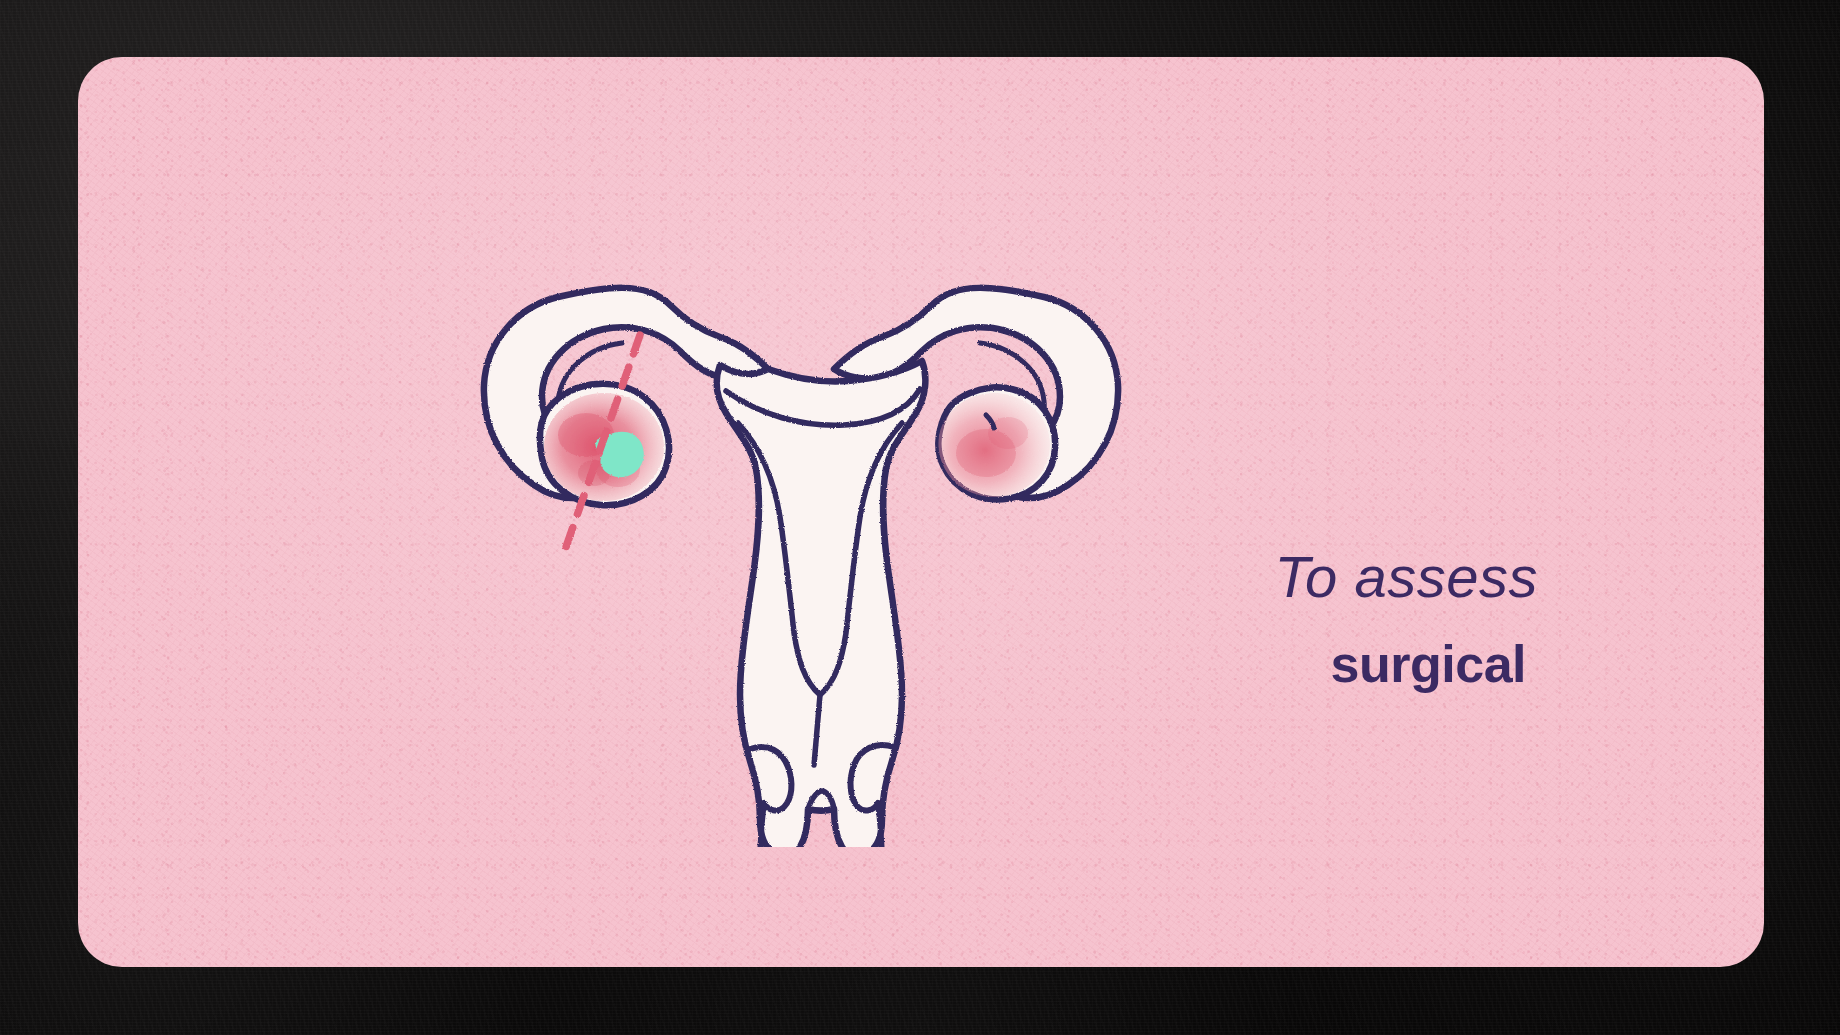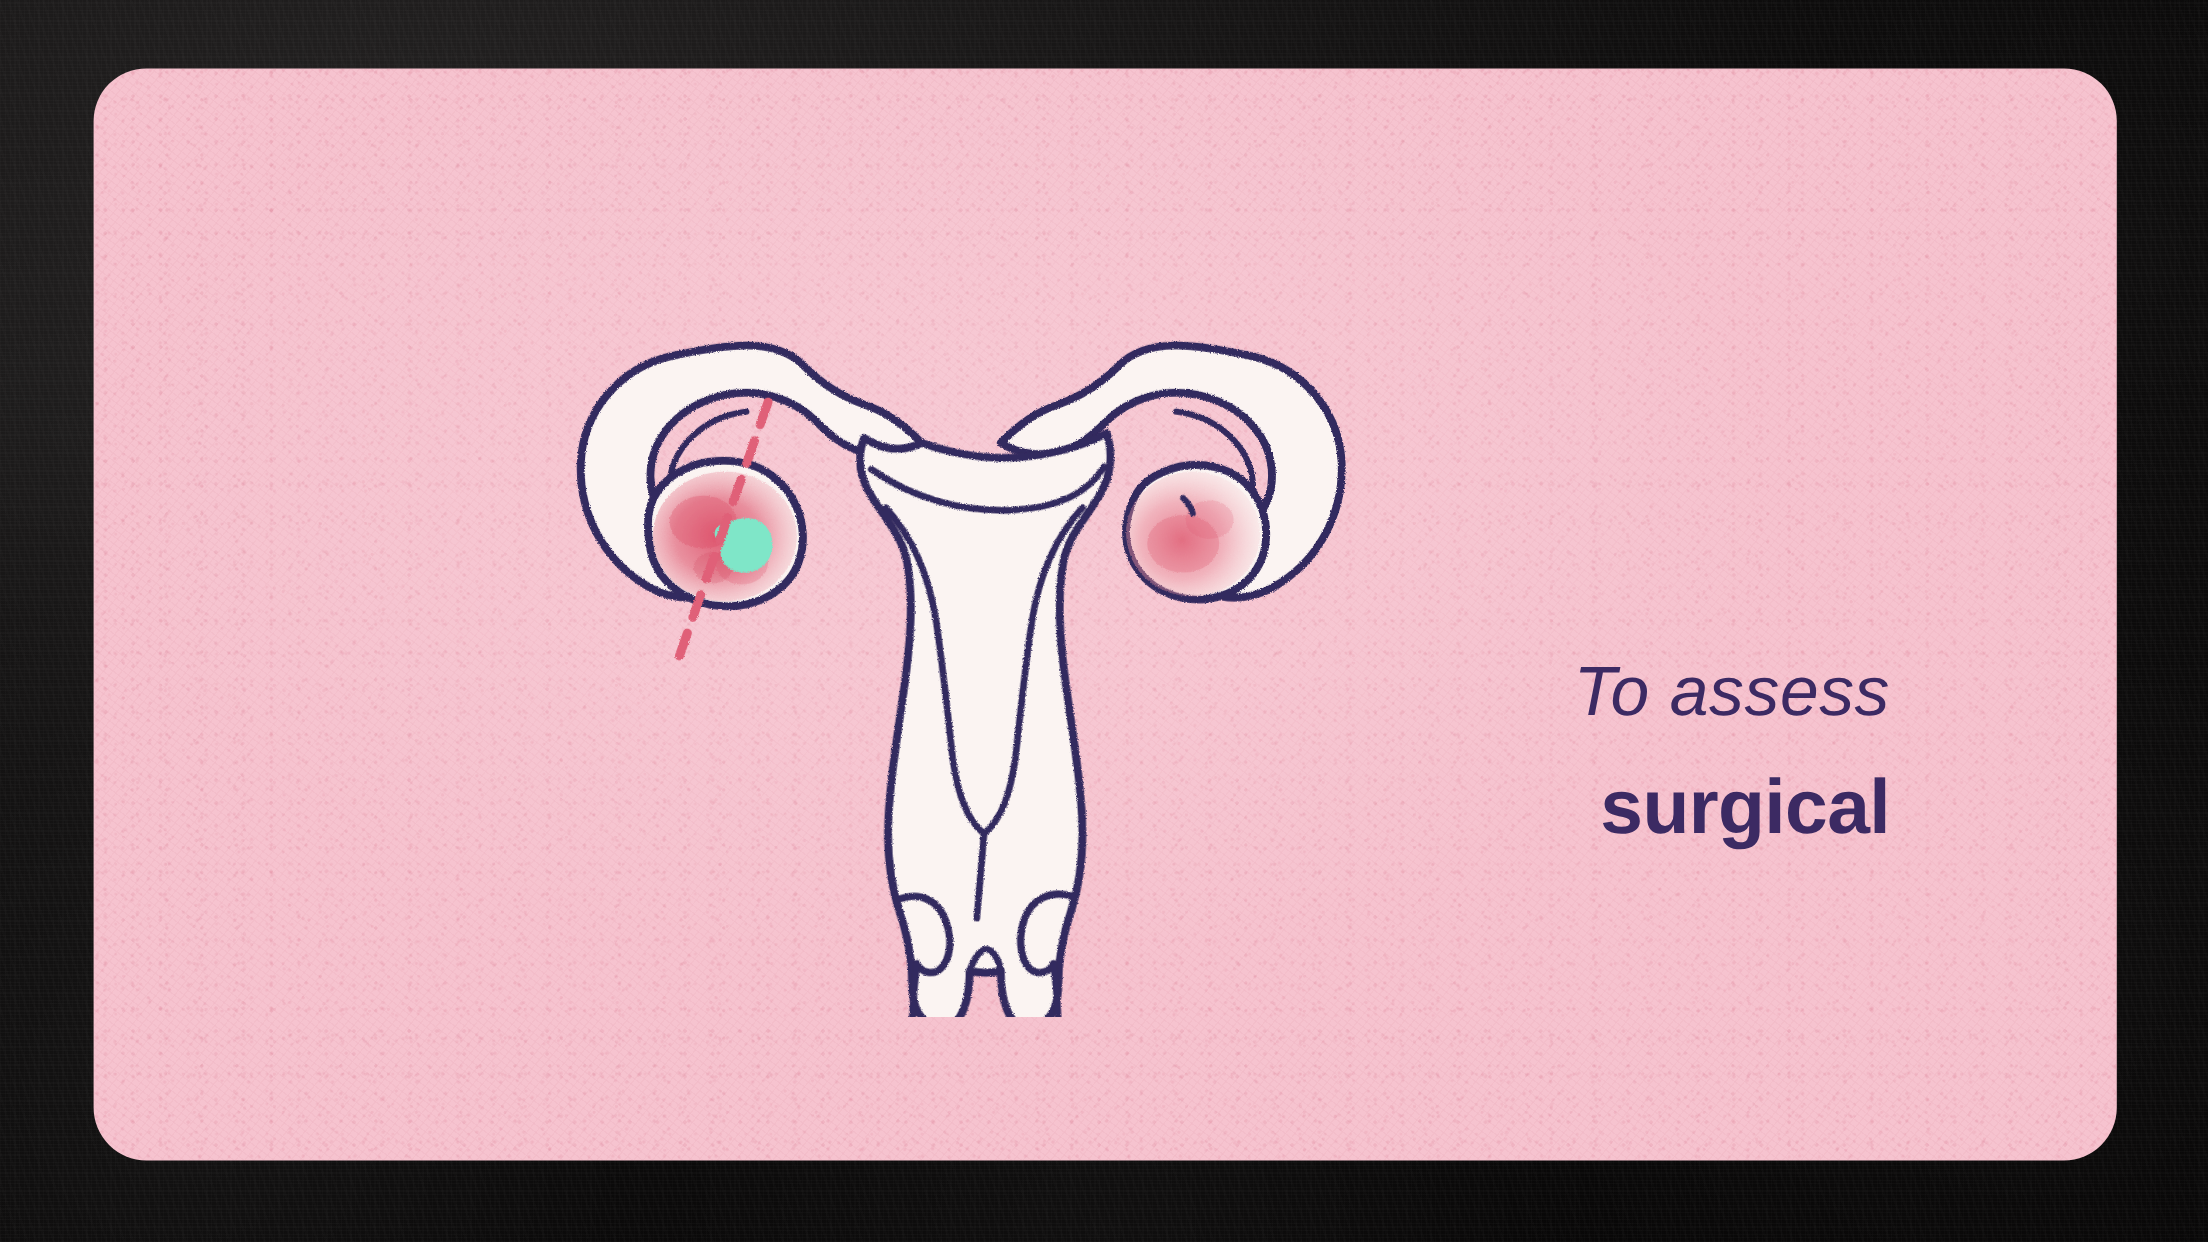--- a/index.html
+++ b/index.html
@@ -78,42 +78,42 @@
 
   
   #illustration{
     position:absolute;left:330px;top:90px;width:760px;height:700px;
   }
   #illustration svg{display:block;width:100%;height:100%;}
 
   
   #caption{
     position:absolute;
-    left:1077px;top:490px;width:420px;
+    left:1040px;top:490px;width:420px;
     text-align:right;
   }
   #caption-line-1{
     font-family:"Liberation Sans", sans-serif;
     font-style:italic;
     font-weight:400;
     font-size:58px;
     letter-spacing:.5px;
     color:#3c2a63;
     line-height:1.05;
     margin:0 0 22px 0;
     white-space:nowrap;
   }
   #caption-line-2{
     font-family:"Liberation Sans", sans-serif;
     font-weight:700;
-    font-size:64px;
+    font-size:52px;
     letter-spacing:-.5px;
     color:#3c2a63;
     line-height:1.32;
-    margin:0;
+    margin:12px;
   }
   .cap-word{display:block;white-space:nowrap;}
 </style>
 </head>
 <body>
 
 <div id="stage">
 
   <div id="backdrop"></div>
   <div id="backdrop-grain"></div>

